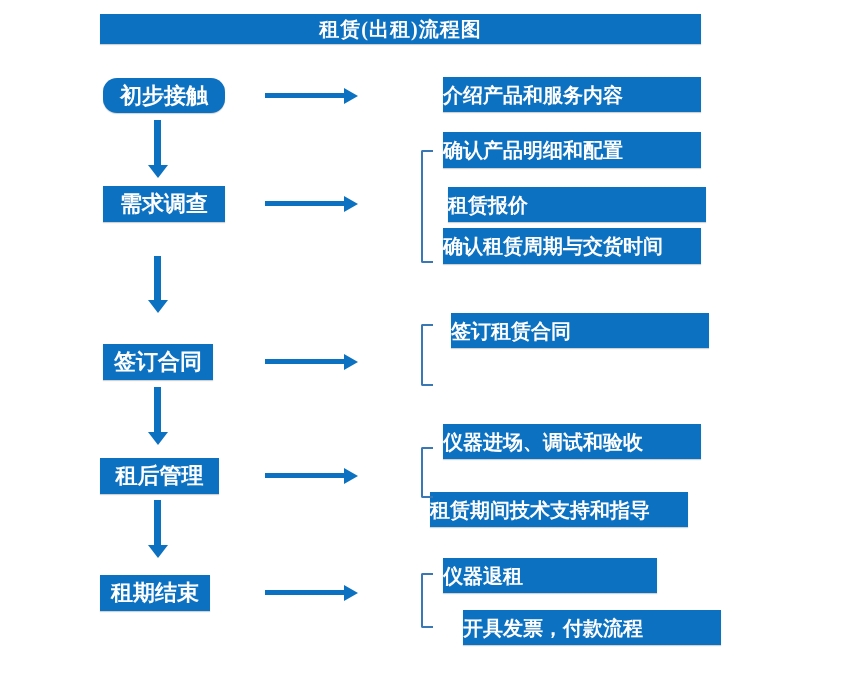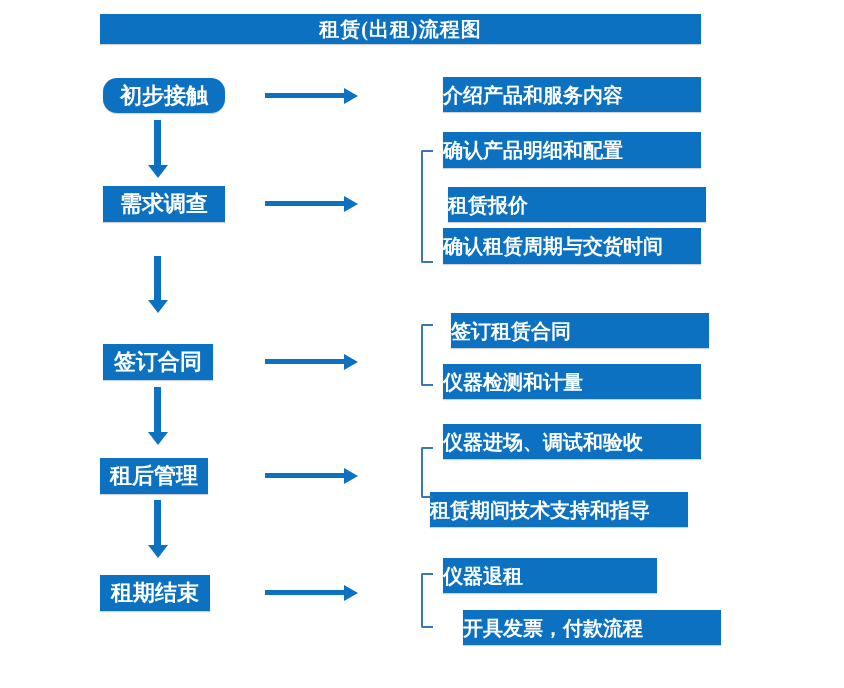--- a/index.html
+++ b/index.html
@@ -80,31 +80,30 @@
 </head>
 <body>
 
 <div id="canvas">
 
   <div class="box title-bar" style="left:100px; top:14px; width:601px; height:30px;text-align:center;">租赁(出租)流程图</div>
 
   <div class="box step" style="left:103px; top:78px; width:122px; height:35px;border-radius:14px;">初步接触</div>
   <div class="box step" style="left:103px; top:186px; width:122px; height:36px;">需求调查</div>
   <div class="box step" style="left:103px; top:344px; width:110px; height:36px;">签订合同</div>
-  <div class="box step" style="left:100px; top:458px; width:108px; height:36px;">租后管理</div>
+  <div class="box step" style="left:100px; top:458px; width:119px; height:36px;">租后管理</div>
   <div class="box step" style="left:100px; top:575px; width:110px; height:36px;">租期结束</div>
 
   <div class="box detail" style="left:443px; top:77px; width:258px; height:35px;">介绍产品和服务内容</div>
 
   <div class="box detail" style="left:443px; top:132px; width:258px; height:36px;">确认产品明细和配置</div>
   <div class="box detail" style="left:448px; top:187px; width:258px; height:35px;">租赁报价</div>
   <div class="box detail" style="left:443px; top:228px; width:258px; height:36px;">确认租赁周期与交货时间</div>
 
   <div class="box detail" style="left:443px; top:313px; width:258px; height:35px;margin-left:8px;">签订租赁合同</div>
-  <div class="box detail" style="left:443px; top:364px; width:258px; height:35px;">仪器检测和计量</div>
 
   <div class="box detail" style="left:443px; top:424px; width:258px; height:35px;">仪器进场、调试和验收</div>
   <div class="box detail" style="left:430px; top:492px; width:258px; height:35px;">租赁期间技术支持和指导</div>
 
   <div class="box detail" style="left:443px; top:558px; width:214px; height:35px;">仪器退租</div>
   <div class="box detail" style="left:443px; top:610px; width:258px; height:35px;margin-left:20px;">开具发票，付款流程</div>
 
   <div class="h-arrow" style="left:265px; top:88px;">
     <div class="shaft"></div>
     <div class="head"></div>

